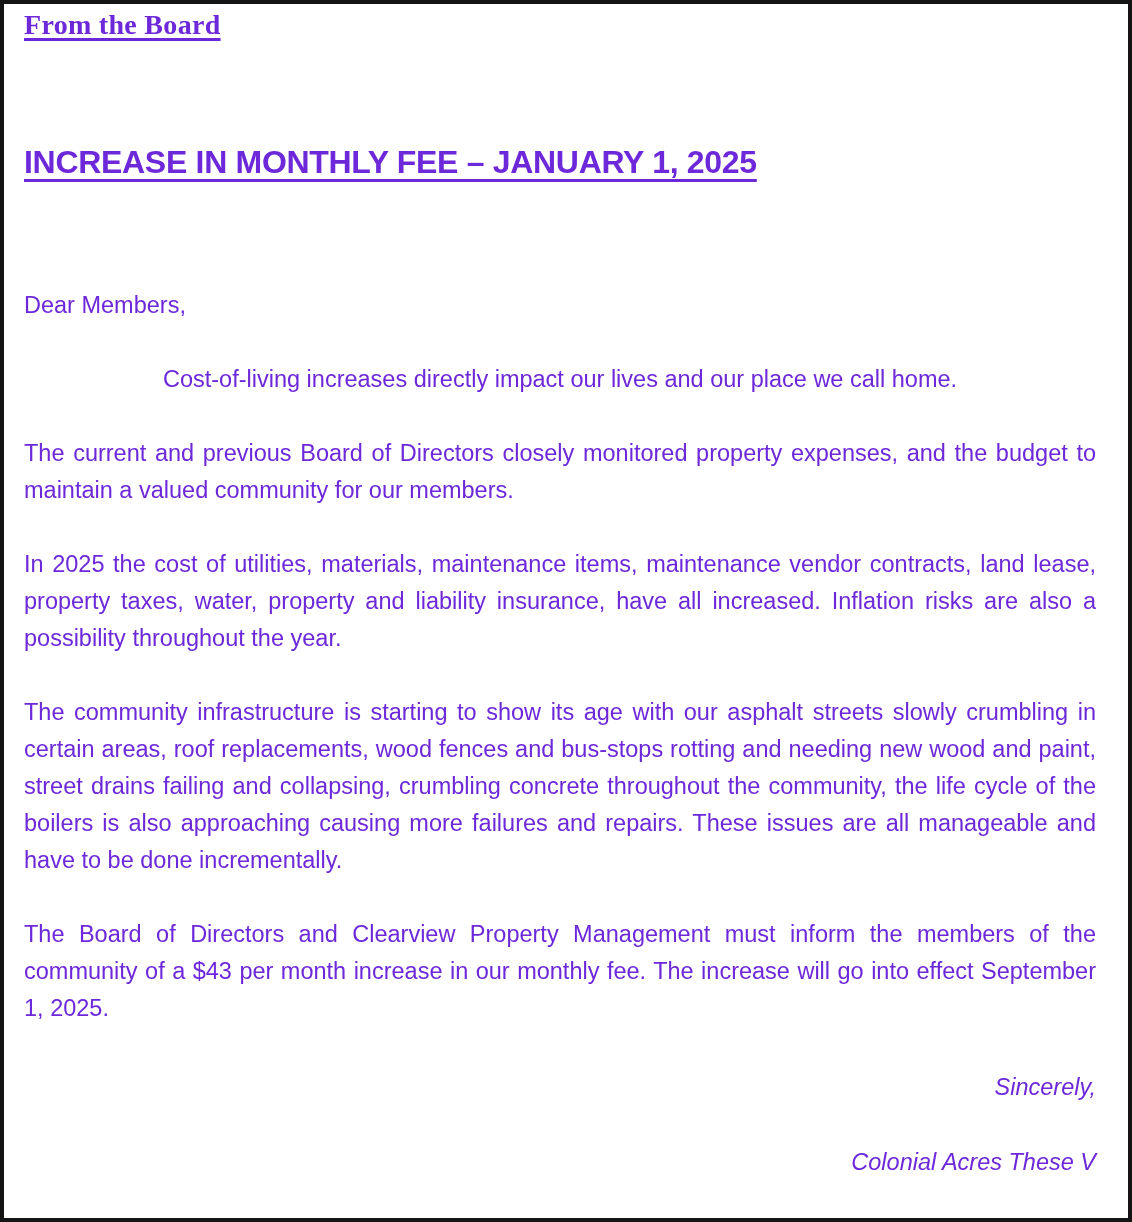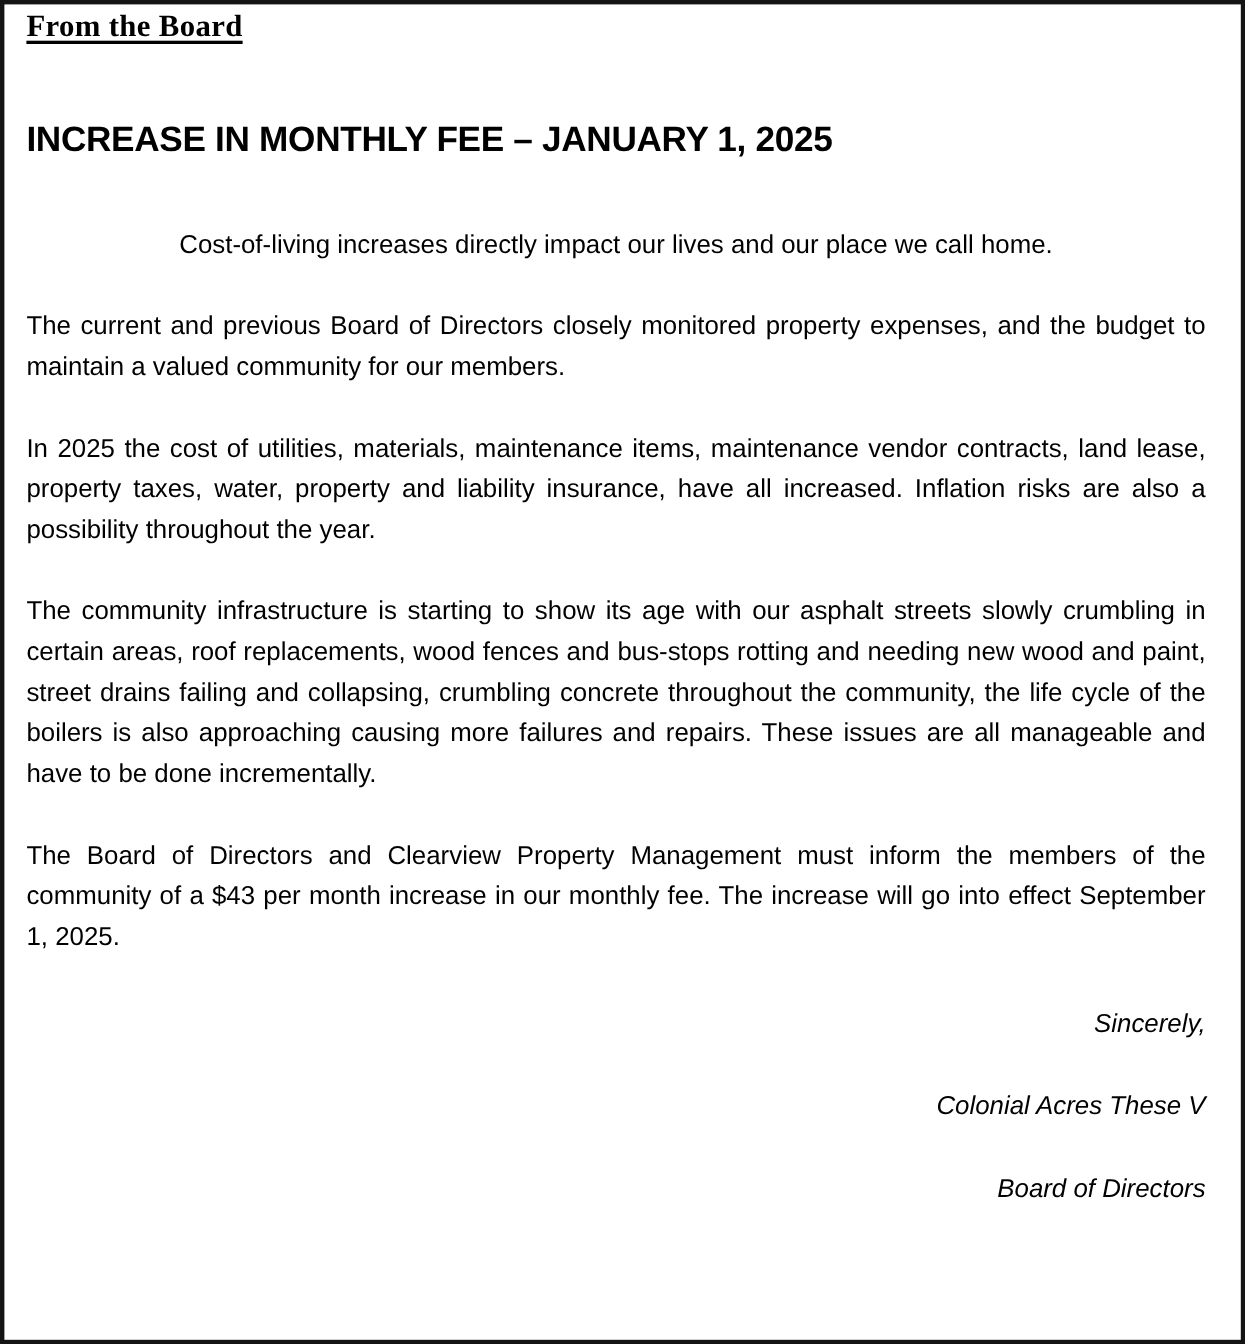--- a/index.html
+++ b/index.html
@@ -9,41 +9,42 @@
   }
   .page {
     position: relative;
     width: 1132px;
     height: 1222px;
     box-sizing: border-box;
     background: #ffffff;
     border: 4px solid #141414;
     padding: 4px 32px 0 20px;
     overflow: hidden;
-    color: #000000;
+    color: #6d28d9;
     font-family: "Liberation Sans", sans-serif;
   }
   .masthead {
     display: inline-block;
     font-family: "Liberation Serif", serif;
     font-weight: 700;
     font-size: 28px;
     line-height: 34px;
     text-decoration: underline;
     text-decoration-thickness: 3px;
     text-underline-offset: 4px;
     letter-spacing: 0.3px;
   }
   .letter-title {
     display: inline-block;
-    margin-top: 64px;
+    margin-top: 100px;
     font-weight: 700;
     font-size: 32px;
     line-height: 40px;
     letter-spacing: -0.3px;
+    text-decoration: underline;
     text-decoration-thickness: 3px;
     text-underline-offset: 6px;
   }
   .body-text p {
     margin: 37px 0 0 0;
     font-size: 23.5px;
     line-height: 37px;
     text-align: justify;
   }
   .body-text p.salutation {
@@ -69,20 +70,21 @@
 
 <div class="page">
 
   <div class="masthead">From the Board</div>
 
   <div>
     <h1 class="letter-title">INCREASE IN MONTHLY FEE – JANUARY 1, 2025</h1>
   </div>
 
   <div class="body-text">
+    <p class="salutation">Dear Members,</p>
 
     <p class="single-line">Cost-of-living increases directly impact our lives and our place we call home.</p>
 
     <p>The current and previous Board of Directors closely monitored property expenses, and the budget to maintain a valued community for our members.</p>
 
     <p>In 2025 the cost of utilities, materials, maintenance items, maintenance vendor contracts, land lease, property taxes, water, property and liability insurance, have all increased. Inflation risks are also a possibility throughout the year.</p>
 
     <p>The community infrastructure is starting to show its age with our asphalt streets slowly crumbling in certain areas, roof replacements, wood fences and bus-stops rotting and needing new wood and paint, street drains failing and collapsing, crumbling concrete throughout the community, the life cycle of the boilers is also approaching causing more failures and repairs. These issues are all manageable and have to be done incrementally.</p>
 
     <p>The Board of Directors and Clearview Property Management must inform the members of the community of a $43 per month increase in our monthly fee. The increase will go into effect September 1, 2025.</p>

